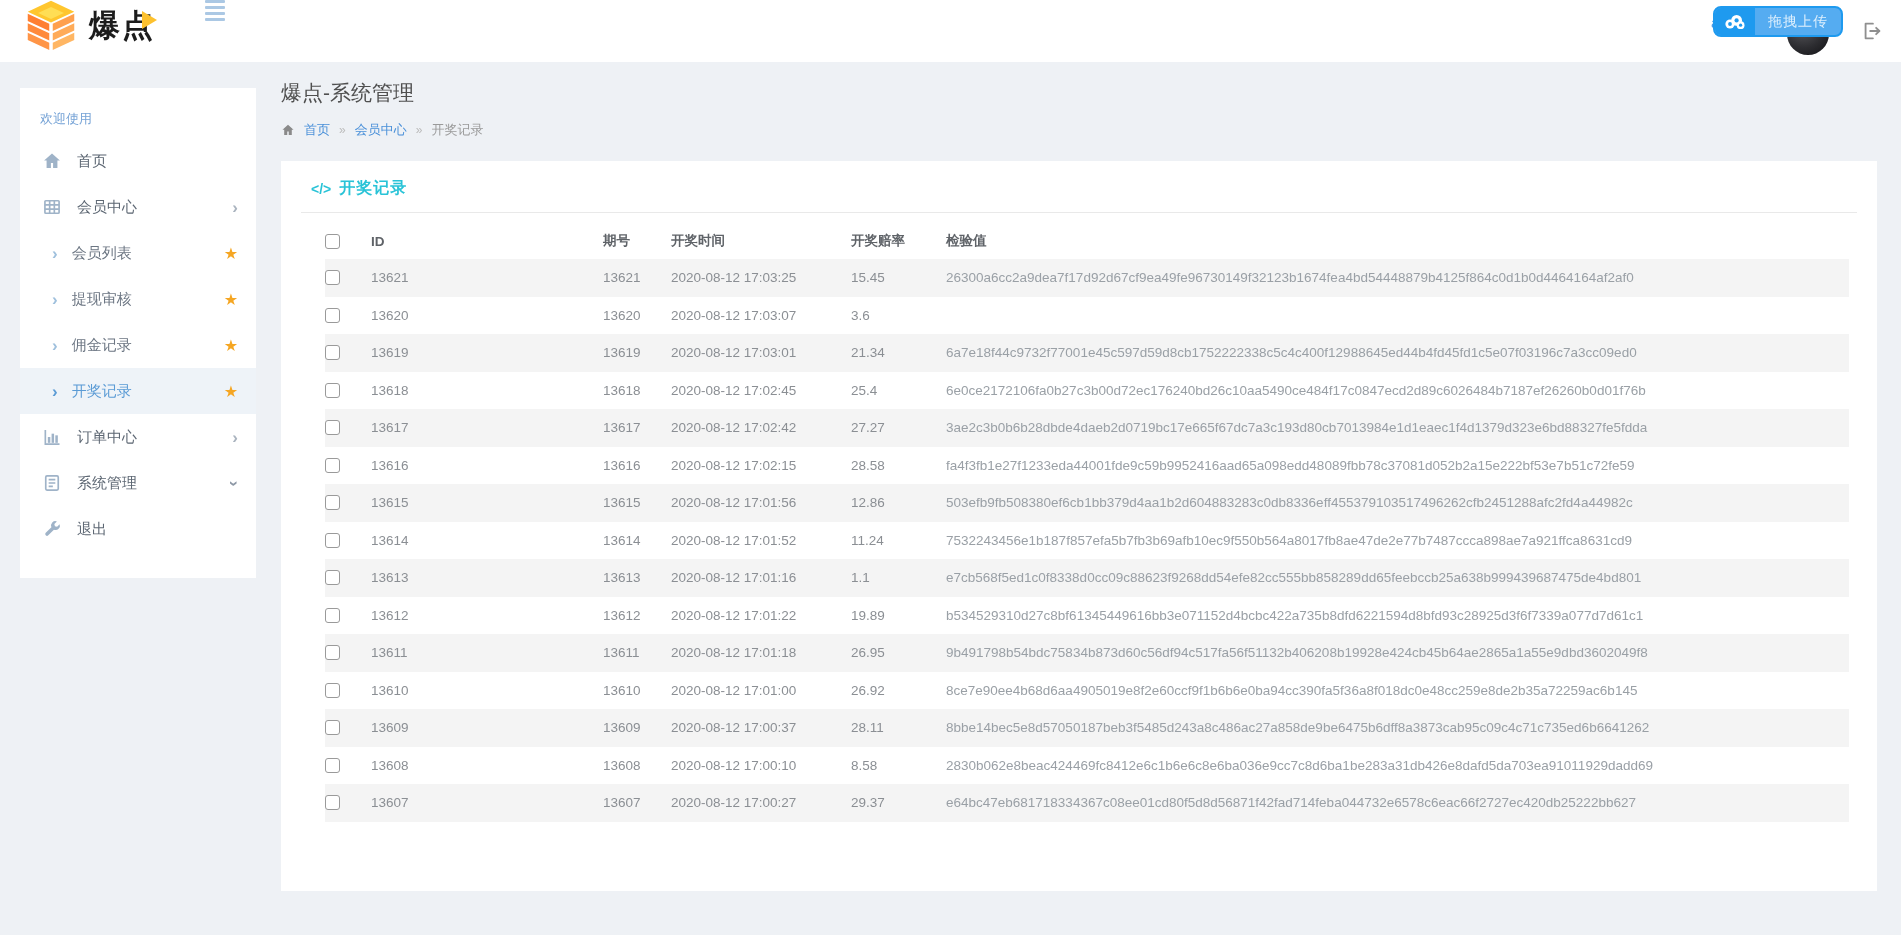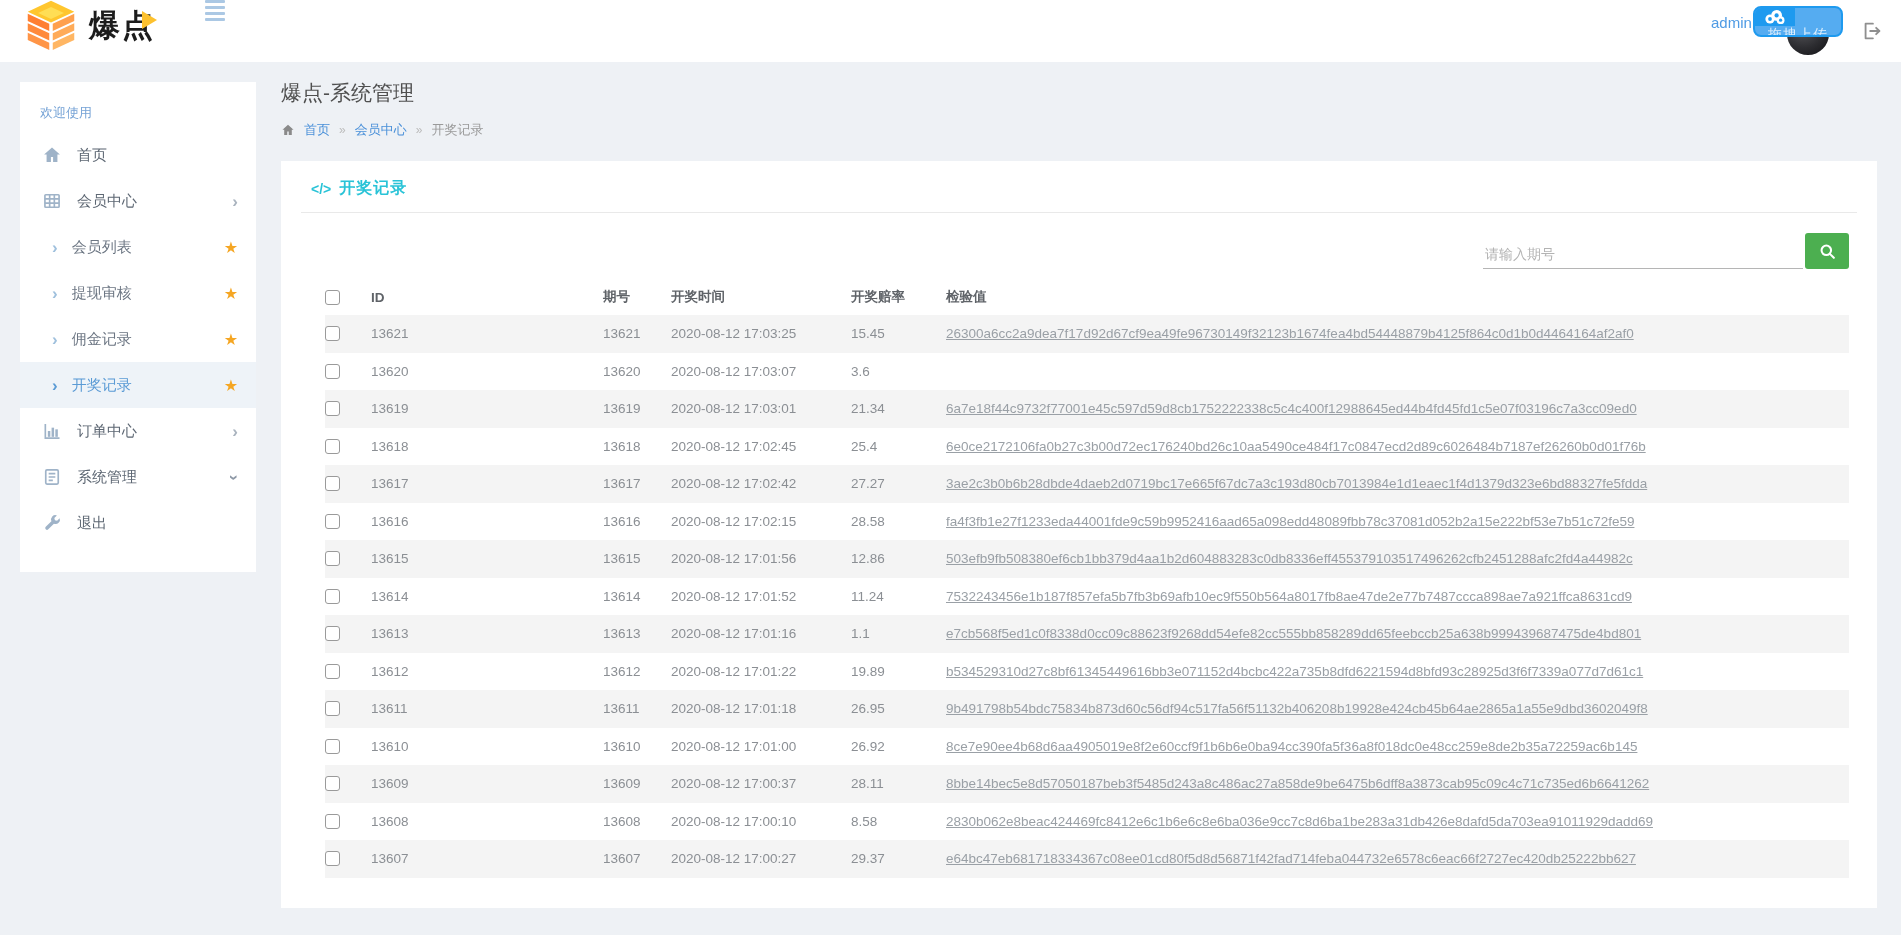--- a/index.html
+++ b/index.html
@@ -13,28 +13,28 @@
   .play-tri { position:absolute; right:-2px; top:1px; width:0; height:0;
               border-left:15px solid #fdc12e; border-top:9px solid transparent; border-bottom:9px solid transparent; }
   .list-toggle { margin-left:50px; display:flex; flex-direction:column; gap:3px; cursor:pointer; }
   .list-toggle i { display:block; width:20px; height:3px; background:#abc8e4; border-radius:1px; }
   .topbar-right { margin-left:auto; display:flex; align-items:center; }
   .user-cluster { position:relative; width:128px; height:62px; }
   .admin-name { position:absolute; left:0; top:14px; color:#4f9be4; font-size:15px; }
   .avatar { position:absolute; right:10px; top:13px; width:42px; height:42px; border-radius:50%;
             background:radial-gradient(circle at 38% 32%, #5a5a5e 0%, #2d2d31 55%, #101013 100%); }
   .upload-pill { position:absolute; right:-4px; top:6px; display:flex; align-items:stretch; height:31px;
-                 border:2px solid #1e9aef; border-radius:8px; overflow:hidden; background:#55acf1; cursor:pointer; z-index:3;flex-direction:column; }
+                 border:2px solid #1e9aef; border-radius:8px; overflow:hidden; background:#55acf1; cursor:pointer; z-index:3; }
   .pill-icon { width:40px; background:#1e9aef; display:flex; align-items:center; justify-content:center; }
   .pill-label { color:#ddeffd; font-size:14px; display:flex; align-items:center; padding:0 13px; letter-spacing:1px; }
   .logout-btn { margin-left:22px; cursor:pointer; display:flex; align-items:center; }
 
   
   .layout { display:flex; align-items:flex-start; }
-  .sidebar { width:236px; margin:20px 0 0 20px; background:#fff; padding-bottom:26px; }
+  .sidebar { width:236px; margin:26px 0 0 20px; background:#fff; padding-bottom:26px; }
   .welcome { padding:22px 20px 10px 20px; color:#76a3d6; font-size:13px; }
   .side-item { height:46px; display:flex; align-items:center; padding:0 18px 0 20px; font-size:15px; color:#5d6773; cursor:pointer; }
   .side-item .item-icon { width:24px; display:flex; justify-content:center; margin-right:13px; }
   .side-item .item-label { flex:0 1 auto; }
   .side-item.sub { padding-left:32px; color:#6c7683; }
   .sub-caret { color:#9fc0dd; font-size:17px; font-weight:700; margin-right:14px; line-height:1; }
   .side-item.active { background:#eef3f8; }
   .side-item.active .item-label, .side-item.active .sub-caret { color:#5b9bd5; }
   .star { margin-left:auto; color:#f5a623; font-size:16px; }
   .parent-caret { margin-left:auto; color:#aab4bf; font-size:17px; font-weight:700; line-height:1; }
@@ -60,21 +60,21 @@
                   color:#666; outline:none; background:transparent; font-family:"Liberation Sans",sans-serif; }
   .search-input::placeholder { color:#b3b3b3; }
   .search-btn { width:44px; height:36px; margin-left:2px; background:#4caf50; border:none; border-radius:3px;
                 cursor:pointer; display:flex; align-items:center; justify-content:center; }
 
   .table { margin-top:10px; }
   .trow, .thead { display:grid; grid-template-columns:46px 232px 68px 180px 95px 1fr; align-items:center; }
   .thead { height:36px; font-weight:700; color:#5f6368; font-size:13.5px; }
   .trow { height:37.5px; font-size:13.5px; color:#8b8f94; }
   .trow.striped { background:#f4f4f4; }
-  .cell.hash { color:#9aa0a6; overflow:hidden; white-space:nowrap;text-decoration:underline; }
+  .cell.hash { color:#9aa0a6; overflow:hidden; white-space:nowrap; }
   .cb { appearance:none; -webkit-appearance:none; width:15px; height:15px; border:1.6px solid #9a9a9a;
         border-radius:3px; background:#fff; cursor:pointer; display:block; }
   .cbcell { display:flex; align-items:center; }
 </style>
 </head>
 <body>
 
 <header class="topbar">
   <div class="logo">
     <svg width="52" height="50" viewBox="0 0 60 58">
@@ -217,29 +217,20 @@
       <span class="bc-sep">»</span>
       <span class="bc-current">开奖记录</span>
     </div>
 
     <section class="card">
       <div class="card-header">
         <span class="code-icon">&lt;/&gt;</span>
         <span class="card-title">开奖记录</span>
       </div>
       <div class="card-body">
-        <div class="search-row">
-          <input class="search-input" type="text" placeholder="请输入期号" style="">
-          <button class="search-btn">
-            <svg width="19" height="19" viewBox="0 0 24 24" fill="none" stroke="#fff" stroke-width="2.6" stroke-linecap="round">
-              <circle cx="10.5" cy="10.5" r="6"></circle>
-              <path d="M15 15 L20 20"></path>
-            </svg>
-          </button>
-        </div>
 
         <div class="table">
           <div class="thead">
             <span class="cell cbcell">
                 <input type="checkbox" class="cb" style="">
               </span>
             <span class="cell">ID</span>
             <span class="cell">期号</span>
             <span class="cell">开奖时间</span>
             <span class="cell">开奖赔率</span>

